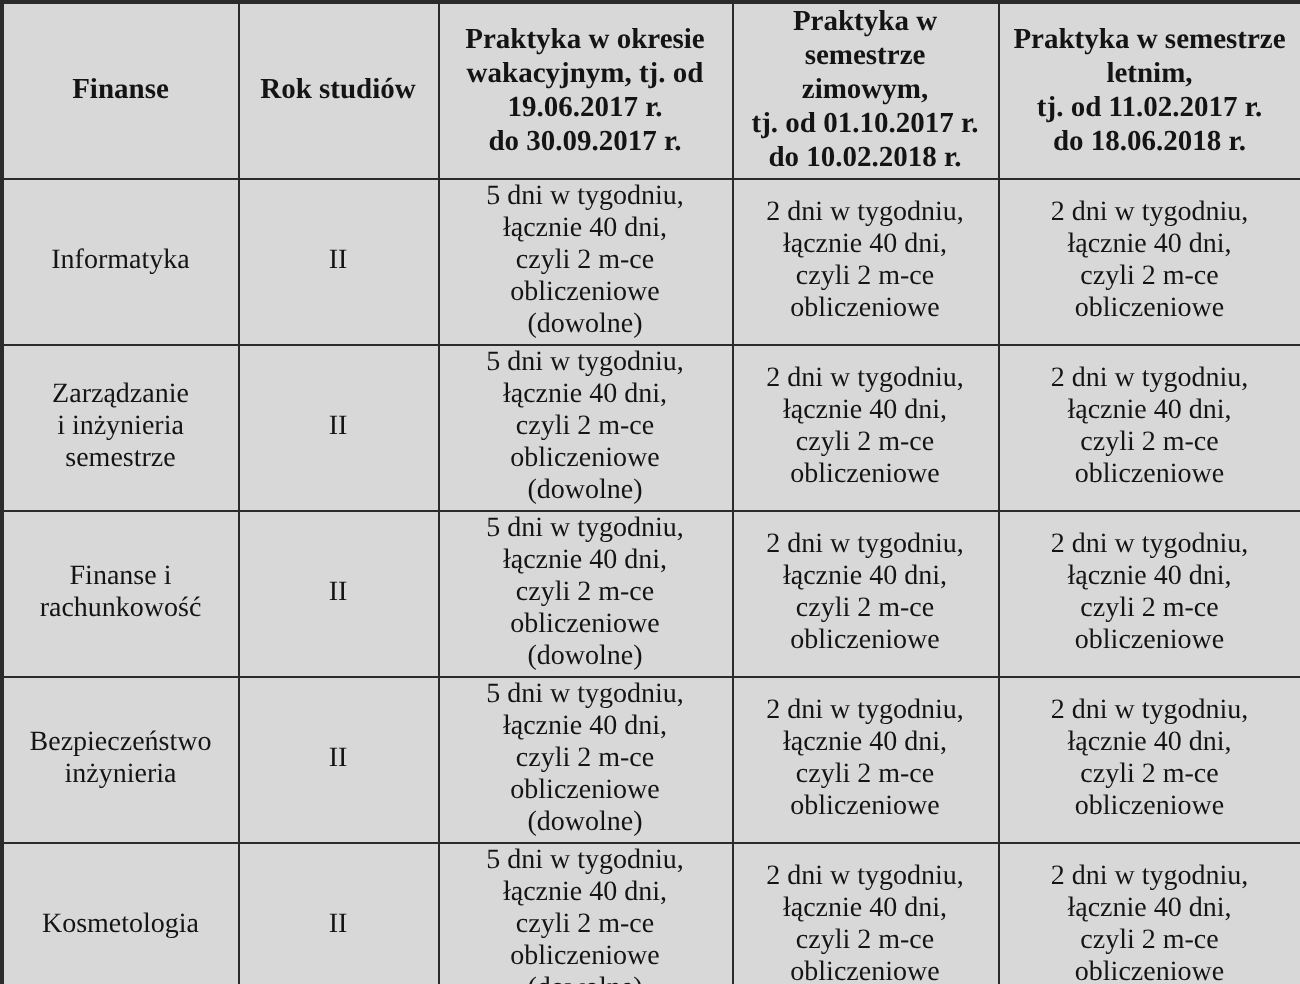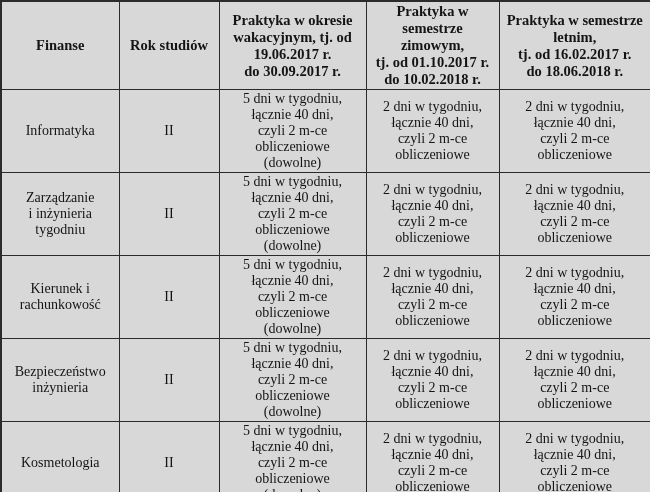--- a/index.html
+++ b/index.html
@@ -65,21 +65,21 @@
 wakacyjnym, tj. od
 19.06.2017 r.
 do 30.09.2017 r.</th>
       <th>Praktyka w
 semestrze
 zimowym,
 tj. od 01.10.2017 r.
 do 10.02.2018 r.</th>
       <th>Praktyka w semestrze
 letnim,
-tj. od 16.02.2017 r.
+tj. od 11.02.2017 r.
 do 18.06.2018 r.</th>
     </tr>
   </thead>
   <tbody>
     <tr class="data-row">
       <td>Informatyka</td>
       <td>II</td>
       <td>5 dni w tygodniu,
 łącznie 40 dni,
 czyli 2 m-ce
@@ -90,38 +90,38 @@
 czyli 2 m-ce
 obliczeniowe</td>
       <td>2 dni w tygodniu,
 łącznie 40 dni,
 czyli 2 m-ce
 obliczeniowe</td>
     </tr>
     <tr class="data-row">
       <td>Zarządzanie
 i inżynieria
-tygodniu</td>
+semestrze</td>
       <td>II</td>
       <td>5 dni w tygodniu,
 łącznie 40 dni,
 czyli 2 m-ce
 obliczeniowe
 (dowolne)</td>
       <td>2 dni w tygodniu,
 łącznie 40 dni,
 czyli 2 m-ce
 obliczeniowe</td>
       <td>2 dni w tygodniu,
 łącznie 40 dni,
 czyli 2 m-ce
 obliczeniowe</td>
     </tr>
     <tr class="data-row">
-      <td>Kierunek i
+      <td>Finanse i
 rachunkowość</td>
       <td>II</td>
       <td>5 dni w tygodniu,
 łącznie 40 dni,
 czyli 2 m-ce
 obliczeniowe
 (dowolne)</td>
       <td>2 dni w tygodniu,
 łącznie 40 dni,
 czyli 2 m-ce

